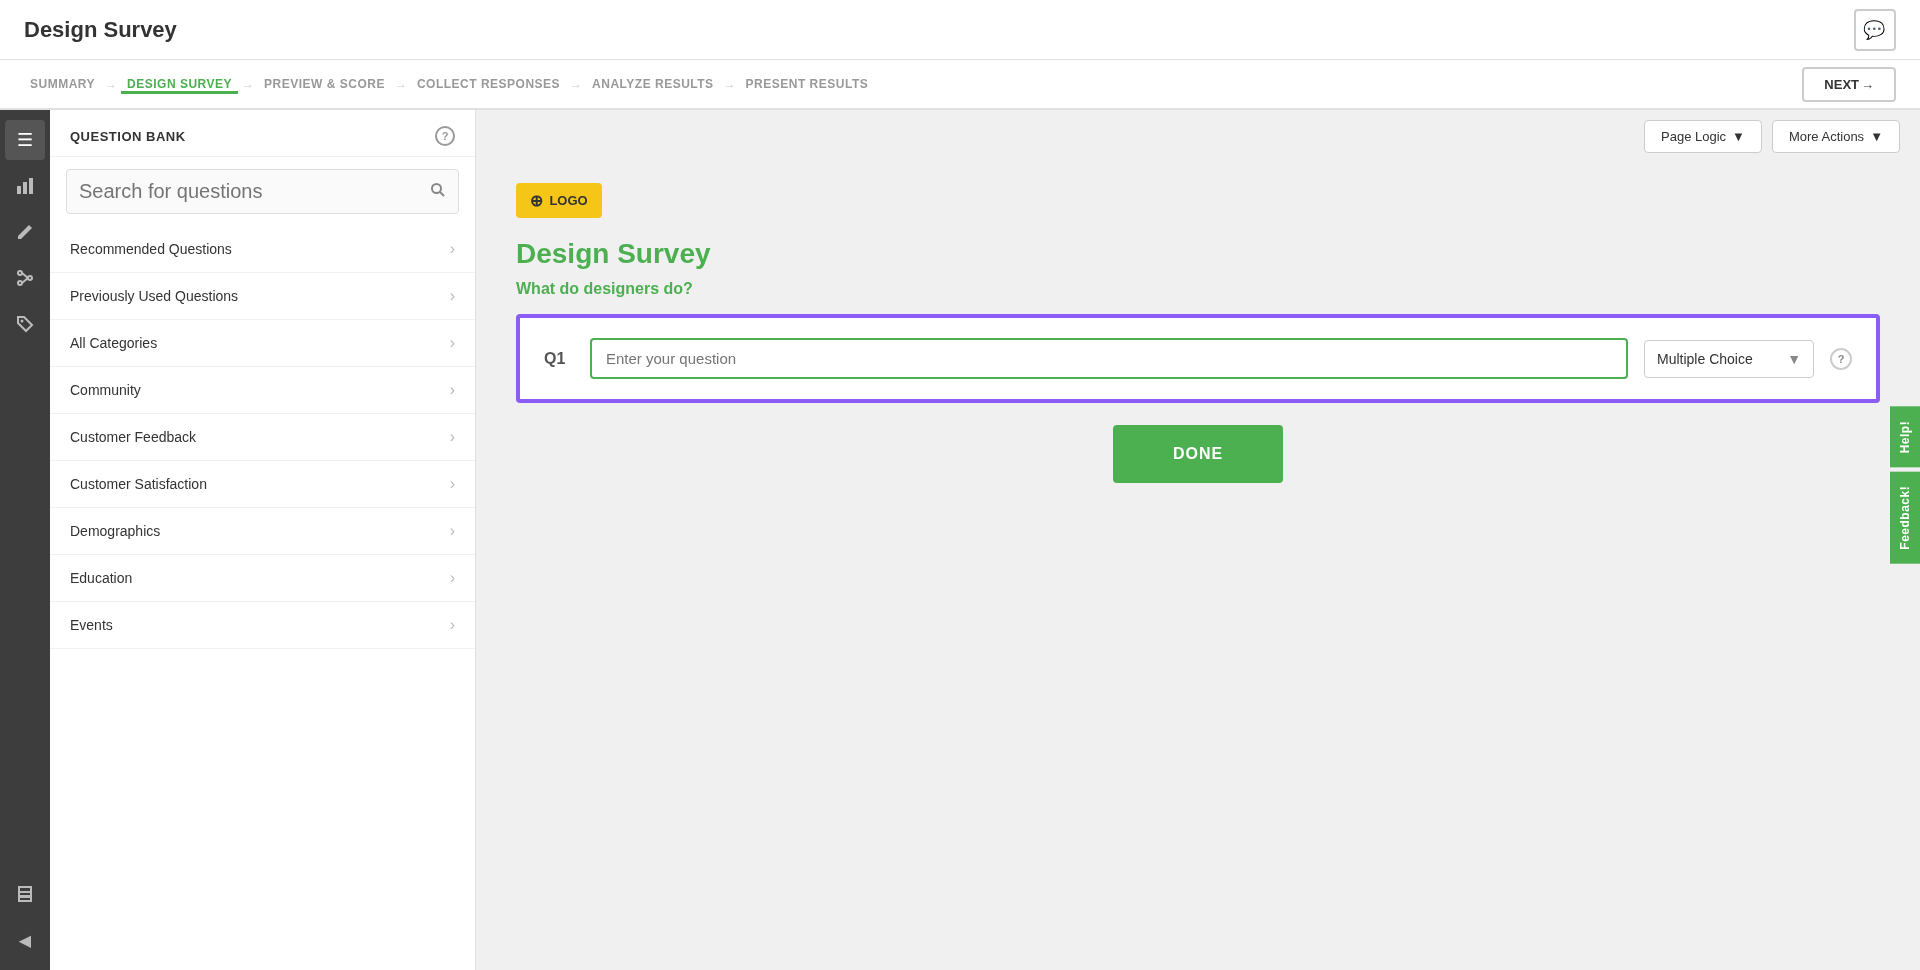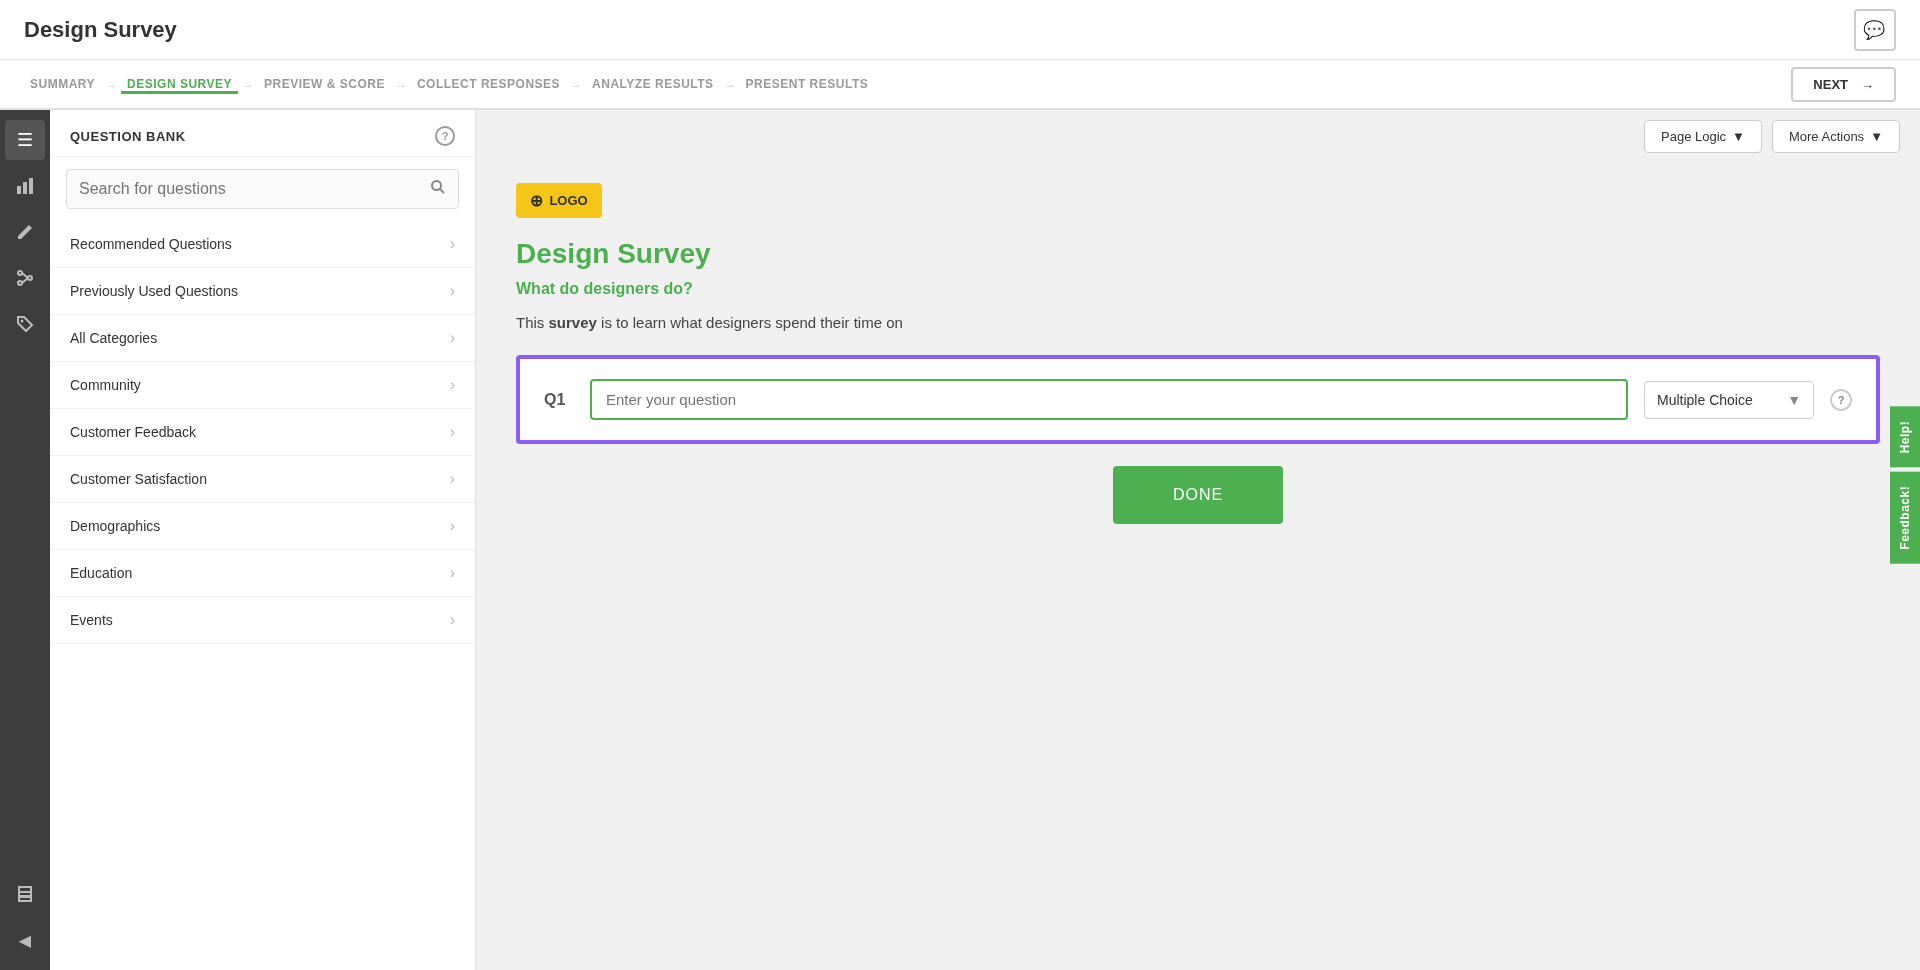--- a/index.html
+++ b/index.html
@@ -76,21 +76,21 @@
       background: #fff;
       border: 2px solid #ccc;
       border-radius: 4px;
       padding: 8px 20px;
       font-size: 13px;
       font-weight: 600;
       color: #333;
       cursor: pointer;
       display: flex;
       align-items: center;
-      gap: 13px;
+      gap: 2px;
     }
 
     
     .main-layout {
       display: flex;
       height: calc(970px - 60px - 50px);
     }
 
     
     .icon-sidebar {
@@ -169,21 +169,21 @@
       border: 1px solid #ddd;
       border-radius: 4px;
       overflow: hidden;
       background: #fafafa;
     }
     .qb-search input {
       flex: 1;
       border: none;
       background: transparent;
       padding: 10px 12px;
-      font-size: 16px;
+      font-size: 20px;
       color: #0f766e;
       outline: none;
     }
     .qb-search-icon {
       padding: 8px 12px;
       color: #888;
       font-size: 16px;
       cursor: pointer;
     }
     .qb-list {
@@ -326,21 +326,21 @@
       justify-content: center;
       padding: 10px 0 30px;
     }
     .done-btn {
       background: #4CAF50;
       color: #fff;
       border: none;
       border-radius: 4px;
       padding: 20px 60px;
       font-size: 16px;
-      font-weight: 400;
+      font-weight: 700;
       letter-spacing: 1px;
       cursor: pointer;
     }
 
     
     .right-tabs {
       position: fixed;
       right: 0;
       top: 50%;
       transform: translateY(-50%);
@@ -506,23 +506,20 @@
     <div class="survey-canvas">
       
       <div style="display:inline-flex;align-items:center;gap:6px;background:#f5c518;color:#333;font-size:13px;font-weight:700;padding:8px 14px;border-radius:4px;margin-bottom:20px;cursor:pointer;">
         <span style="font-size:16px;font-weight:900;">⊕</span>
         <span>LOGO</span>
       </div>
 
       
       <div class="survey-title">Design Survey</div>
       <div class="survey-subtitle">What do designers do?</div>
-      <div class="survey-desc">
-        <span>This </span><strong>survey</strong><span> is to learn what designers spend their time on</span>
-      </div>
 
       
       <div class="question-block">
         <div class="q-number">Q1</div>
         <input class="q-input" type="text" placeholder="Enter your question" style="">
         <div class="q-type-select">
           <span class="q-type-label">Multiple Choice</span>
           <span class="q-type-chevron">▼</span>
         </div>
         <div class="q-help">?</div>

